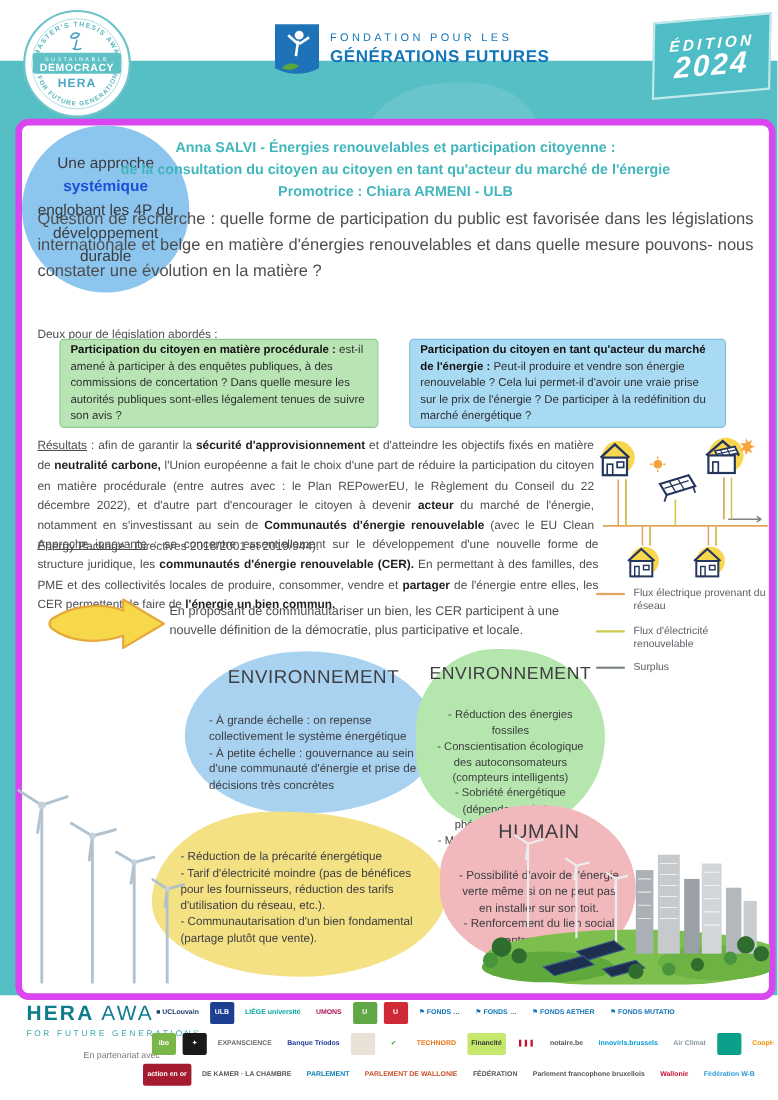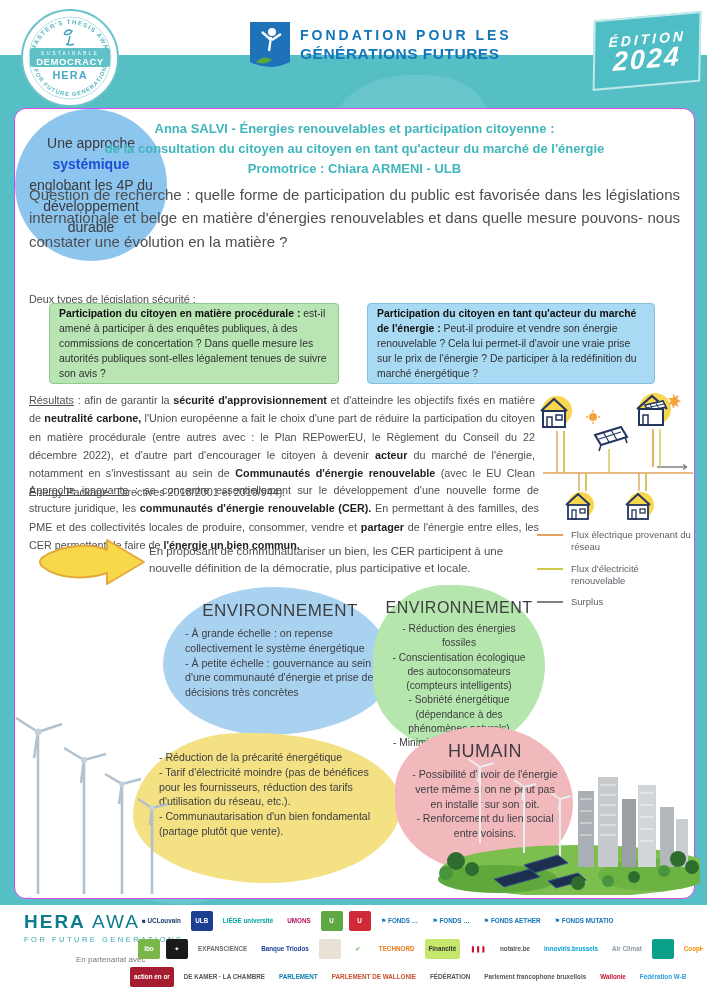--- a/index.html
+++ b/index.html
@@ -6,32 +6,32 @@
   body{font-family:"Liberation Sans","DejaVu Sans",sans-serif;}
   #page{position:relative;width:707px;height:1000px;background:#ffffff;overflow:hidden;}
 
   
   #teal-band{position:absolute;left:0;top:55px;width:707px;height:850px;background:#56bfc6;}
   .watermark{position:absolute;background:rgba(255,255,255,0.10);border-radius:50% 40% 55% 45%;}
   #hdr{position:absolute;left:0;top:0;width:707px;height:55px;background:#fff;}
   #badge{position:absolute;left:20px;top:8px;width:100px;height:100px;z-index:5;}
   #fgf{position:absolute;left:248px;top:20px;display:flex;align-items:center;gap:8px;z-index:5;}
   #fgf .txt{line-height:1.25;}
-  #fgf .l1{font-size:14px;letter-spacing:3px;color:#1276ba;font-weight:700;}
+  #fgf .l1{font-size:10px;letter-spacing:3px;color:#1276ba;font-weight:400;}
   #fgf .l2{font-size:15.5px;letter-spacing:0.5px;color:#1276ba;font-weight:800;}
   #edition{position:absolute;right:6px;top:16px;width:104px;height:66px;background:#4fbdc5;
     transform:rotate(-5deg) skewX(-6deg);z-index:6;display:flex;flex-direction:column;
     align-items:center;justify-content:center;color:#fff;font-style:italic;font-weight:800;
     border:2px solid rgba(255,255,255,0.65);}
   #edition .ed1{font-size:14px;letter-spacing:3px;}
   #edition .ed2{font-size:27px;letter-spacing:2px;line-height:0.9;}
 
   
   #card{position:absolute;left:14px;top:108px;width:679px;height:789px;background:#fff;
-    border:1px solid #d946ef;border-radius:12px;z-index:2;}
+    border:6px solid #d946ef;border-radius:12px;z-index:2;}
   #title{position:absolute;left:0;top:10px;width:100%;text-align:center;color:#41b6bc;
     font-weight:700;font-size:13px;line-height:1.55;}
   .para{position:absolute;color:#4e4e50;text-align:justify;}
   #question{left:14px;top:74px;width:651px;font-size:15px;line-height:1.55;}
   #methode{left:14px;top:144px;width:651px;font-size:10.8px;line-height:1.7;}
   #deux{left:14px;top:184px;width:651px;font-size:10.8px;text-align:left;}
   .seg-b{font-weight:700;color:#1f1f21;}
   .seg-u{text-decoration:underline;}
 
   .qbox{position:absolute;top:194px;font-size:10.4px;line-height:1.45;color:#2f2f31;
@@ -51,21 +51,21 @@
 
   
   #big-arrow{position:absolute;left:22px;top:428px;width:112px;height:52px;}
   #arrow-note{position:absolute;left:134px;top:434px;width:372px;font-size:11.5px;
     color:#4e4e50;line-height:1.45;}
 
   
   .bubble{position:absolute;z-index:3;}
   .bubble h3{margin:0;text-align:center;font-size:16px;color:#3d3d40;font-weight:400;
     letter-spacing:0.5px;}
-  .bubble .bd{font-size:10.6px;color:#3d3d40;line-height:1.4;white-space:pre-line;margin-top:5px;}
+  .bubble .bd{font-size:10.6px;color:#3d3d40;line-height:1.4;white-space:pre-line;margin-top:22px;}
   #bub-participation{left:148px;top:478px;width:230px;height:148px;background:#a9d2f1;
     border-radius:48% 52% 55% 45% / 52% 55% 45% 48%;padding:14px 18px 10px 22px;box-sizing:border-box;}
   #bub-environnement{left:358px;top:476px;width:172px;height:164px;background:#b5e6ad;
     border-radius:45% 55% 50% 50% / 48% 52% 55% 45%;padding:14px 12px 10px 12px;box-sizing:border-box;}
   #bub-environnement .bd{text-align:center;font-size:10.2px;}
   #bub-prosperite{left:118px;top:624px;width:268px;height:150px;background:#f4e184;
     border-radius:40% 55% 50% 50% / 55% 48% 52% 45%;padding:12px 16px 10px 26px;box-sizing:border-box;}
   #bub-prosperite h3{text-align:left;padding-left:28px;}
   #bub-humain{left:380px;top:618px;width:178px;height:146px;background:#f2b9bd;
     border-radius:50% 50% 45% 55% / 45% 55% 50% 50%;padding:14px 12px 10px 14px;box-sizing:border-box;}
@@ -152,21 +152,21 @@
 
     <div id="title">
       <div>Anna SALVI - Énergies renouvelables et participation citoyenne :</div>
       <div>de la consultation du citoyen au citoyen en tant qu'acteur du marché de l'énergie</div>
       <div>Promotrice : Chiara ARMENI - ULB</div>
     </div>
 
     <div id="question" class="para">Question de recherche : quelle forme de participation du public est favorisée dans les législations internationale et belge en matière d'énergies renouvelables et dans quelle mesure pouvons- nous constater une évolution en la matière ?</div>
 
 
-    <div id="deux" class="para">Deux types de législation sécurité :</div>
+    <div id="deux" class="para">Deux pour de législation abordés :</div>
 
     <div id="box-green" class="qbox"><span class="seg-b">Participation du citoyen en matière procédurale :</span><span> est-il amené à participer à des enquêtes publiques, à des commissions de concertation ? Dans quelle mesure les autorités publiques sont-elles légalement tenues de suivre son avis ?</span></div>
     <div id="box-blue" class="qbox"><span class="seg-b">Participation du citoyen en tant qu'acteur du marché de l'énergie :</span><span> Peut-il produire et vendre son énergie renouvelable ? Cela lui permet-il d'avoir une vraie prise sur le prix de l'énergie ? De participer à la redéfinition du marché énergétique ?</span></div>
 
     <div id="resultats" class="para"><span class="seg-u">Résultats</span><span> : afin de garantir la </span><span class="seg-b">sécurité d'approvisionnement</span><span> et d'atteindre les objectifs fixés en matière de </span><span class="seg-b">neutralité carbone,</span><span> l'Union européenne a fait le choix d'une part de réduire la participation du citoyen en matière procédurale (entre autres avec : le Plan REPowerEU, le Règlement du Conseil du 22 décembre 2022), et d'autre part d'encourager le citoyen à devenir </span><span class="seg-b">acteur</span><span> du marché de l'énergie, notamment en s'investissant au sein de </span><span class="seg-b">Communautés d'énergie renouvelable</span><span> (avec le EU Clean Energy Package : Directives 2018/2001 et 2019/944).</span></div>
 
     <div id="houses">
       <svg width="168" height="142" viewBox="0 0 168 142">
 
         <path d="M16 86 H166" stroke="#e2a35c" stroke-width="1.6" fill="none"></path>

